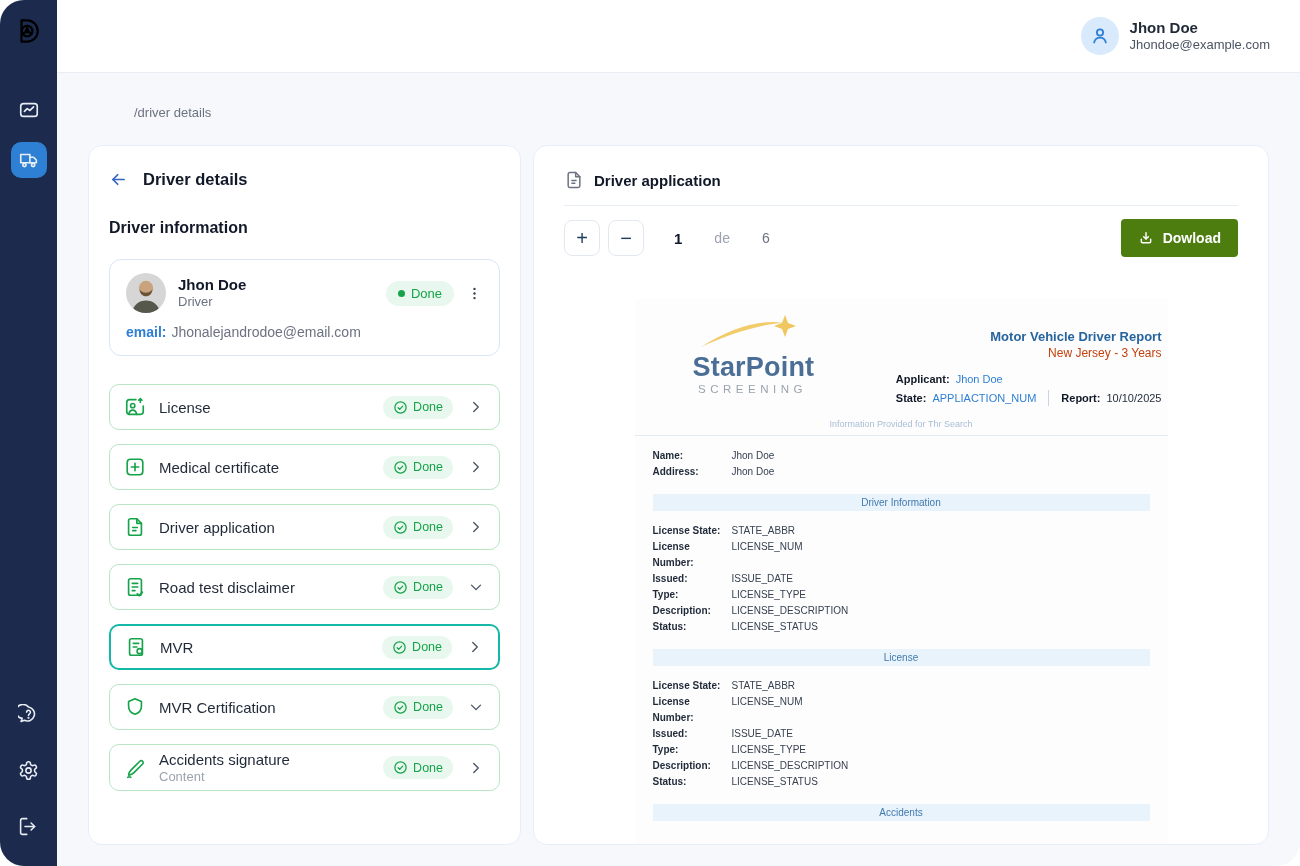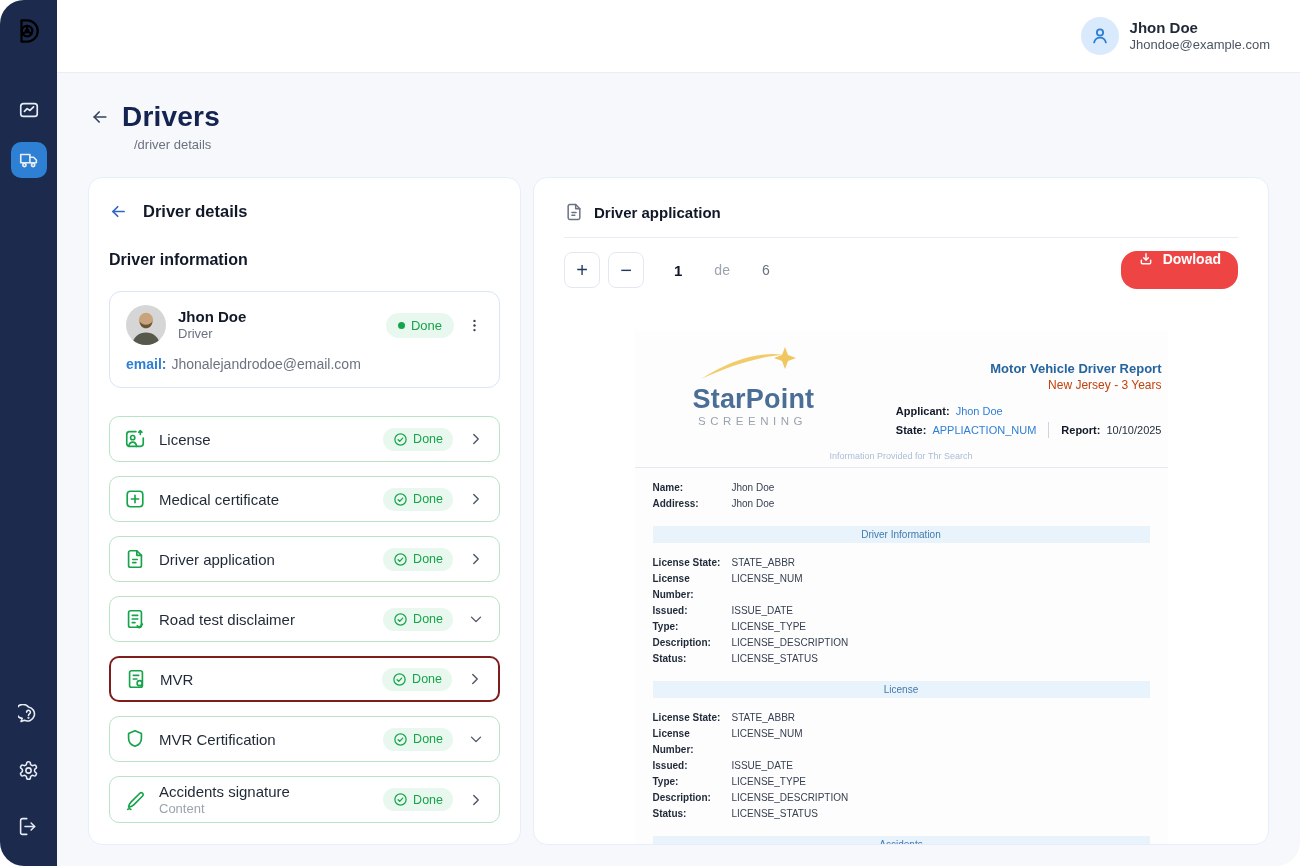--- a/index.html
+++ b/index.html
@@ -48,41 +48,41 @@
   .dc-role { font-size:13px; color:#6b7280; line-height:1.3; }
   .dot-pill { margin-left:auto; background:#e9f8ee; color:#16a34a; border-radius:14px; padding:5px 12px; font-size:13px; display:flex; align-items:center; gap:6px; }
   .dot-pill .dot { width:7px; height:7px; border-radius:50%; background:#16a34a; }
   .kebab { margin-left:12px; color:#374151; cursor:pointer; display:flex; }
   .dc-row2 { margin-top:11px; font-size:14px; }
   .email-label { color:#2e7fd4; font-weight:bold; }
   .email-value { color:#6b7280; margin-left:5px; }
 
   .doc-list { display:flex; flex-direction:column; gap:14px; }
   .doc-item { border:1px solid #b9e5c4; border-radius:10px; min-height:46px; display:flex; align-items:center; padding:6px 14px; cursor:pointer; background:#fff; }
-  .doc-item.highlight { border:2px solid #7f1d1d; }
+  .doc-item.highlight { border:2px solid #14b8a6; }
   .doc-icon { color:#16a34a; display:flex; flex-shrink:0; }
   .doc-texts { margin-left:13px; display:flex; flex-direction:column; }
   .doc-label { font-size:15px; color:#1f2937; }
   .doc-sub { font-size:13px; color:#9ca3af; margin-top:1px; }
   .done-pill { margin-left:auto; background:#e9f8ee; border-radius:13px; padding:4px 10px; display:flex; align-items:center; gap:5px; color:#16a34a; }
   .done-pill .pill-text { font-size:12.5px; }
   .chev { margin-left:14px; color:#4b5563; display:flex; }
 
   
   .right-panel { flex:1; padding:24px 30px 0 30px; display:flex; flex-direction:column; min-width:0; }
   .rp-head { display:flex; align-items:center; gap:10px; padding-bottom:15px; border-bottom:1px solid #e8edf5; }
   .rp-head .rp-icon { color:#6b7280; display:flex; }
   .rp-title { font-size:15px; font-weight:bold; color:#111827; }
   .toolbar { display:flex; align-items:center; margin-top:13px; }
   .zoom-btn { width:36px; height:36px; background:#fff; border:1px solid #e3e8f0; border-radius:8px; font-size:20px; color:#1e3a5f; display:flex; align-items:center; justify-content:center; cursor:pointer; }
   .zoom-btn + .zoom-btn { margin-left:8px; }
   .page-num { margin-left:30px; font-size:15px; font-weight:bold; color:#0f172a; }
   .page-of { margin-left:32px; font-size:14px; color:#9ca3af; }
   .page-total { margin-left:32px; font-size:14px; color:#6b7280; }
-  .download-btn { margin-left:auto; background:#ef4444; border:none; border-radius:16px; height:38px; padding:0 17px; display:flex; align-items:flex-start; gap:9px; color:#fff; font-size:14px; font-weight:bold; cursor:pointer; font-family:"Liberation Sans", sans-serif; }
+  .download-btn { margin-left:auto; background:#4d7c0f; border:none; border-radius:4px; height:38px; padding:0 17px; display:flex; align-items:center; gap:9px; color:#fff; font-size:14px; font-weight:bold; cursor:pointer; font-family:"Liberation Sans", sans-serif; }
 
   .pdf-wrap { flex:1; display:flex; justify-content:center; margin-top:42px; min-height:0; }
   .pdf-page { width:533px; background:#fdfdfe; padding:16px 0 0 0; }
   .pdf-header { display:flex; padding:0 6px 0 58px; }
   .logo-block { width:120px; text-align:center; }
   .logo-word { font-size:27px; font-weight:bold; color:#4a6e96; letter-spacing:.2px; line-height:1.05; }
   .logo-sub { font-size:11.5px; color:#9aa3ad; letter-spacing:4.5px; margin-top:2px; }
   .pdf-head-right { margin-left:auto; text-align:right; }
   .pdf-report-title { font-size:13px; font-weight:bold; color:#26649e; margin-top:14px; }
   .pdf-report-sub { font-size:12px; color:#c2410c; margin-top:2px; }
@@ -170,29 +170,20 @@
         </div>
         <div>
           <div class="user-name">Jhon Doe</div>
           <div class="user-email">Jhondoe@example.com</div>
         </div>
       </div>
     </header>
 
     <div class="content">
       <div class="page-head">
-        <div class="row1">
-          <span class="back-arrow-lg">
-            <svg width="20" height="20" viewBox="0 0 24 24" fill="none" stroke="currentColor" stroke-width="2" stroke-linecap="round" stroke-linejoin="round">
-                <path d="M19 12H5"></path>
-                <path d="M11 6l-6 6 6 6"></path>
-              </svg>
-          </span>
-          <h1 class="page-title">Drivers</h1>
-        </div>
         <div class="breadcrumb">/driver details</div>
       </div>
 
       <div class="panels">
 
         <section class="card left-panel">
           <div class="lp-head">
             <span class="back-arrow-sm">
               <svg width="19" height="19" viewBox="0 0 24 24" fill="none" stroke="currentColor" stroke-width="2.2" stroke-linecap="round" stroke-linejoin="round">
                   <path d="M19 12H5"></path>

